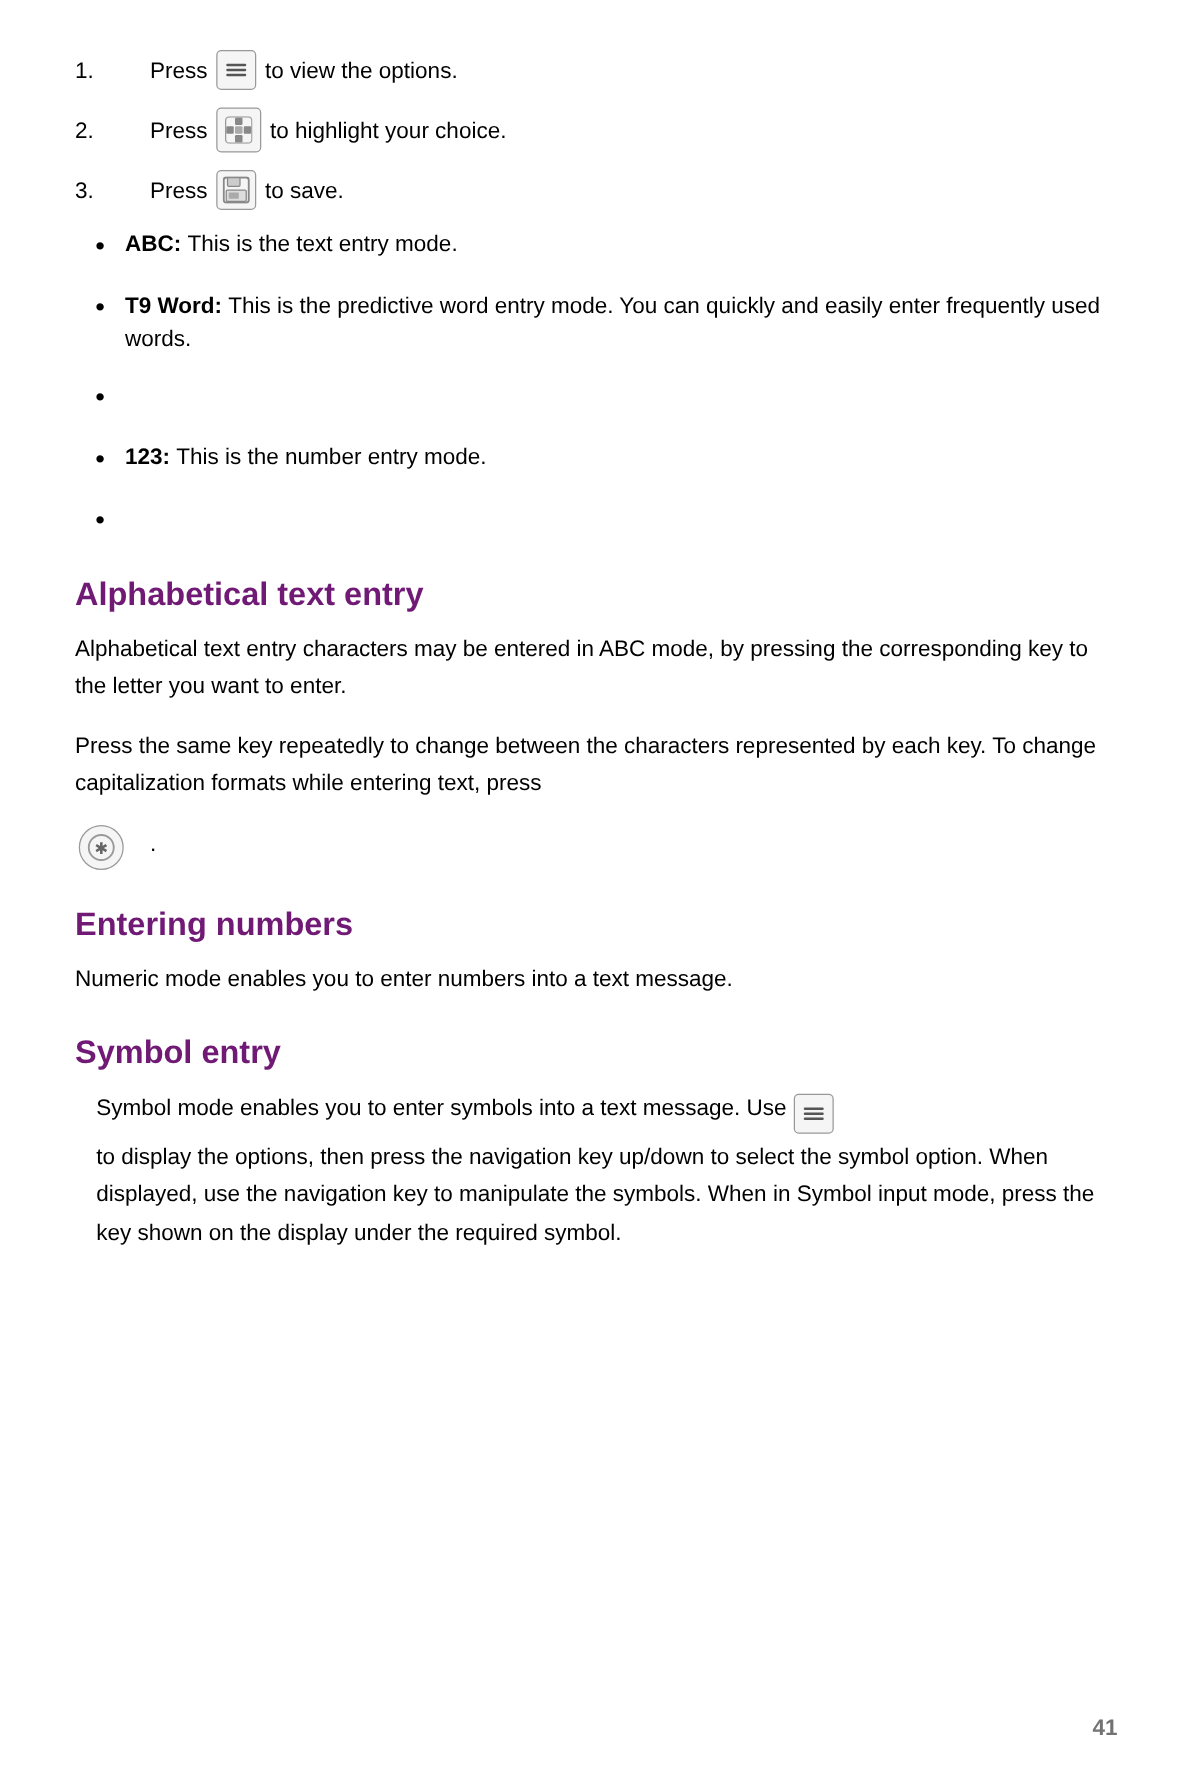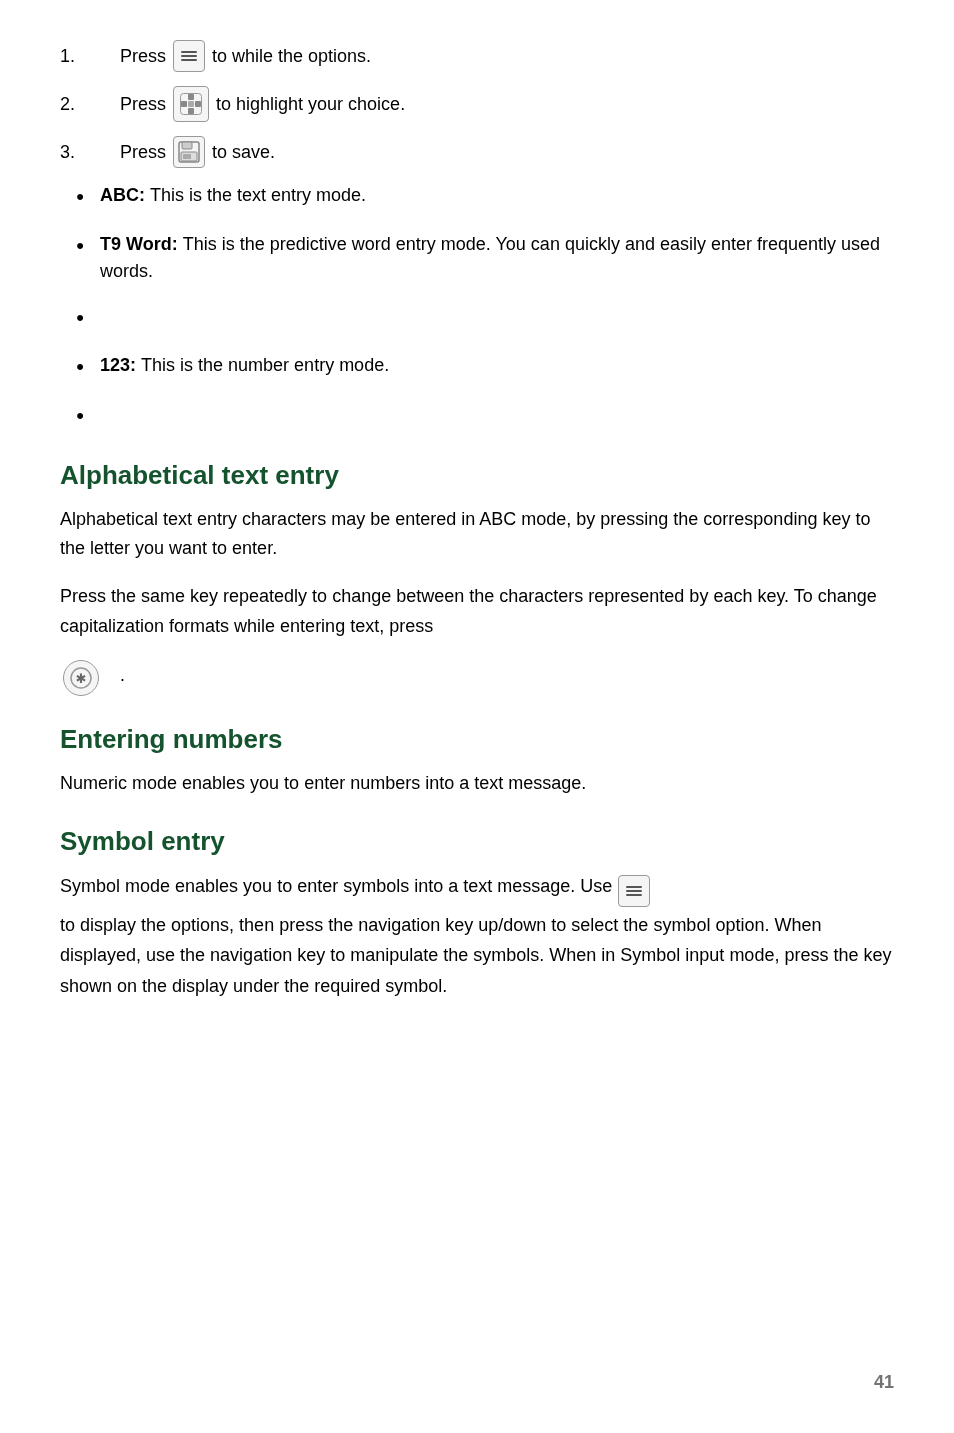--- a/index.html
+++ b/index.html
@@ -129,21 +129,21 @@
       font-size: 22px;
       margin-top: -2px;
       text-align: center;
     }
 
     .bullet-content {
       flex: 1;
     }
 
     .section-heading {
-      color: #14532d;
+      color: #701a75;
       font-size: 26px;
       font-weight: bold;
       margin: 28px 0 14px 0;
     }
 
     .section-text {
       font-size: 18px;
       line-height: 1.6;
       margin-bottom: 18px;
       color: #000;
@@ -166,21 +166,21 @@
   <li class="numbered-item">
     <span class="num">1.</span>
     <span class="item-content">
       <span>Press</span>
 
       <span class="icon-menu" title="menu icon">
         <span></span>
         <span></span>
         <span></span>
       </span>
-      <span>to while the options.</span>
+      <span>to view the options.</span>
     </span>
   </li>
 
   <li class="numbered-item">
     <span class="num">2.</span>
     <span class="item-content">
       <span>Press</span>
 
       <span class="icon-nav-4way" title="navigation key">
         <svg width="22" height="22" viewBox="0 0 22 22">
@@ -263,21 +263,21 @@
   </span>
   <span>.</span>
 </p>
 
 <h2 class="section-heading">Entering numbers</h2>
 
 <p class="section-text">Numeric mode enables you to enter numbers into a text message.</p>
 
 <h2 class="section-heading">Symbol entry</h2>
 
-<p class="section-text" style="display:flex; align-items:flex-start; flex-wrap:wrap; gap:3px; line-height:1.7;">
+<p class="section-text" style="display:flex; align-items:flex-start; flex-wrap:wrap; gap:3px; line-height:1.7;margin-left:17px;">
   <span>Symbol mode enables you to enter symbols into a text message. Use</span>
 
   <span class="icon-menu" title="menu icon" style="margin-top:4px;">
     <span></span>
     <span></span>
     <span></span>
   </span>
   <span>to display the options, then press the navigation key up/down to select the symbol option. When displayed, use the navigation key to manipulate the symbols. When in Symbol input mode, press the key shown on the display under the required symbol.</span>
 </p>
 

